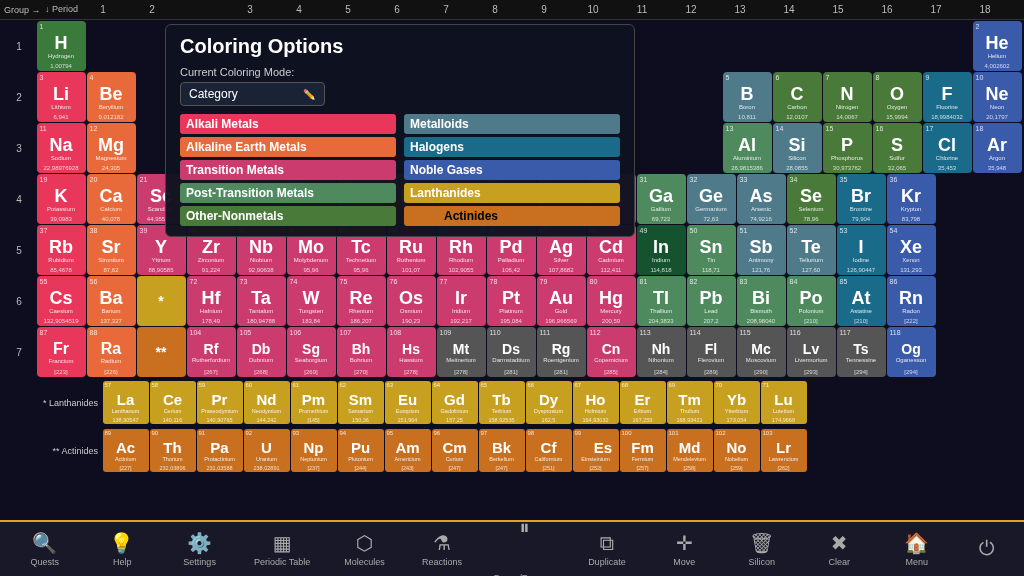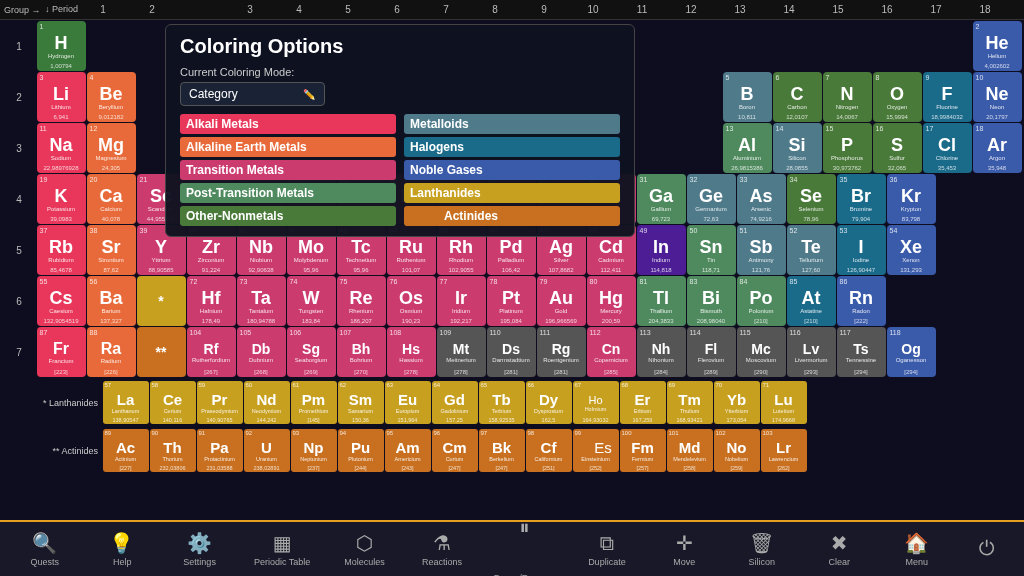--- a/index.html
+++ b/index.html
@@ -75,21 +75,21 @@
     }
     .li-alkali { background: #e8375a; color: white; }
     .li-alkaline { background: #e86a3a; color: white; }
     .li-transition { background: #cc3b6e; color: white; }
     .li-post { background: #4e8a5e; color: white; }
     .li-nonmetal { background: #4a7a3a; color: white; }
     .li-metalloid { background: #4e7a8a; color: white; }
     .li-halogen { background: #1a6a8a; color: white; }
     .li-noble { background: #3a5aaa; color: white; }
     .li-lanthanide { background: #c8a020; color: white; }
-    .li-actinide { background: #c87020; color: #ffffff; padding-left: 40px; }
+    .li-actinide { background: #c87020; color: #000000; padding-left: 40px; }
 
     .el-small {
       width: 46px;
       height: 43px;
       border-radius: 3px;
       display: flex;
       flex-direction: column;
       align-items: center;
       justify-content: center;
       margin: 0 0.5px;
@@ -440,21 +440,21 @@
           <span class="el-sym">Ag</span>
           <span class="el-name">Silver</span>
           <span class="el-mass">107,8682</span>
       </div>
       <div class="el transition">
         <span class="el-num">48</span>
           <span class="el-sym">Cd</span>
           <span class="el-name">Cadmium</span>
           <span class="el-mass">112,411</span>
       </div>
-      <div class="el post-transition" style="background:#4c1d95;">
+      <div class="el post-transition" style="background:#14532d;">
         <span class="el-num">49</span>
           <span class="el-sym">In</span>
           <span class="el-name">Indium</span>
           <span class="el-mass">114,818</span>
       </div>
       <div class="el post-transition" style="background:#4e8a5e;">
         <span class="el-num">50</span>
           <span class="el-sym">Sn</span>
           <span class="el-name">Tin</span>
           <span class="el-mass">118,71</span>
@@ -556,20 +556,26 @@
           <span class="el-name">Mercury</span>
           <span class="el-mass">200,59</span>
       </div>
       <div class="el post-transition" style="background:#4e8a5e;">
         <span class="el-num">81</span>
           <span class="el-sym">Tl</span>
           <span class="el-name">Thallium</span>
           <span class="el-mass">204,3833</span>
       </div>
       <div class="el post-transition" style="background:#4e8a5e;">
+        <span class="el-num">82</span>
+          <span class="el-sym">Pb</span>
+          <span class="el-name">Lead</span>
+          <span class="el-mass">207,2</span>
+      </div>
+      <div class="el post-transition" style="background:#4e8a5e;">
         <span class="el-num">83</span>
           <span class="el-sym">Bi</span>
           <span class="el-name">Bismuth</span>
           <span class="el-mass">208,98040</span>
       </div>
       <div class="el post-transition" style="background:#4e8a5e;">
         <span class="el-num">84</span>
           <span class="el-sym">Po</span>
           <span class="el-name">Polonium</span>
           <span class="el-mass">[210]</span>
@@ -754,21 +760,21 @@
           <span class="el-mass">158,92535</span>
       </div>
       <div class="el-small lanthanide">
         <span class="el-num">66</span>
           <span class="el-sym" style="font-size:15px; font-weight:bold;">Dy</span>
           <span class="el-name">Dysprosium</span>
           <span class="el-mass">162,5</span>
       </div>
       <div class="el-small lanthanide">
         <span class="el-num">67</span>
-          <span class="el-sym" style="font-size:11px; font-weight:normal;">Ho</span>
+          <span class="el-sym" style="font-size:15px; font-weight:bold;">Ho</span>
           <span class="el-name">Holmium</span>
           <span class="el-mass">164,93032</span>
       </div>
       <div class="el-small lanthanide">
         <span class="el-num">68</span>
           <span class="el-sym" style="font-size:15px; font-weight:bold;">Er</span>
           <span class="el-name">Erbium</span>
           <span class="el-mass">167,259</span>
       </div>
       <div class="el-small lanthanide">
@@ -848,21 +854,21 @@
           <span class="el-mass">[247]</span>
       </div>
       <div class="el-small actinide">
         <span class="el-num">98</span>
           <span class="el-sym" style="font-size:15px; font-weight:bold;">Cf</span>
           <span class="el-name">Californium</span>
           <span class="el-mass">[251]</span>
       </div>
       <div class="el-small actinide">
         <span class="el-num">99</span>
-          <span class="el-sym" style="font-size:15px; font-weight:normal;margin-left:15px;">Es</span>
+          <span class="el-sym" style="font-size:15px; font-weight:bold;margin-left:15px;">Es</span>
           <span class="el-name">Einsteinium</span>
           <span class="el-mass">[252]</span>
       </div>
       <div class="el-small actinide">
         <span class="el-num">100</span>
           <span class="el-sym" style="font-size:15px; font-weight:bold;">Fm</span>
           <span class="el-name">Fermium</span>
           <span class="el-mass">[257]</span>
       </div>
       <div class="el-small actinide">

